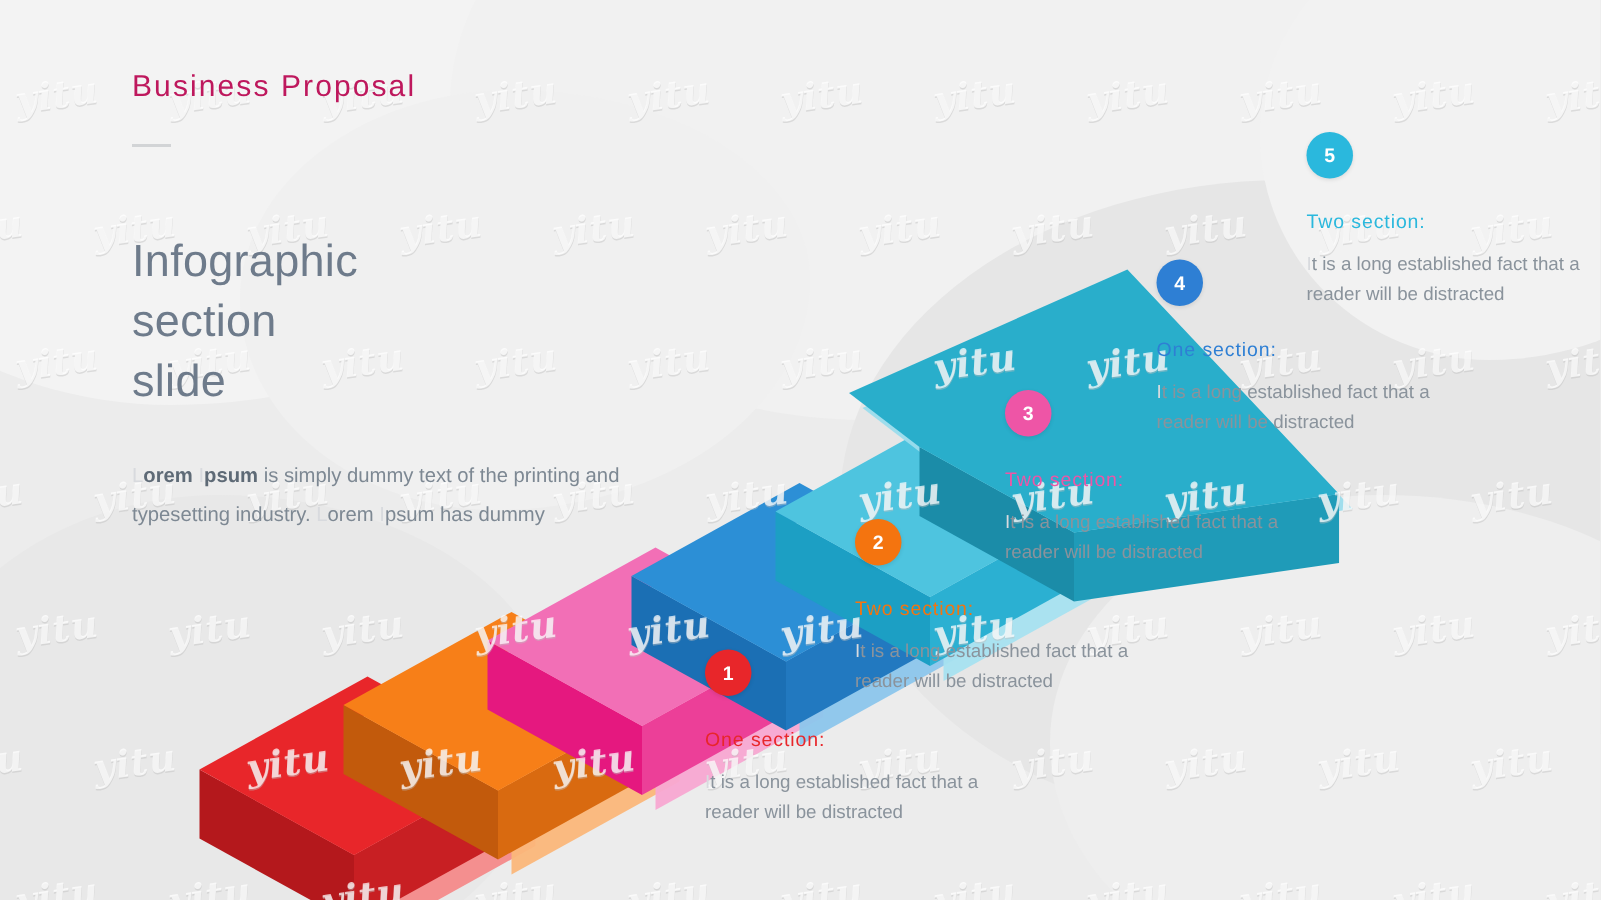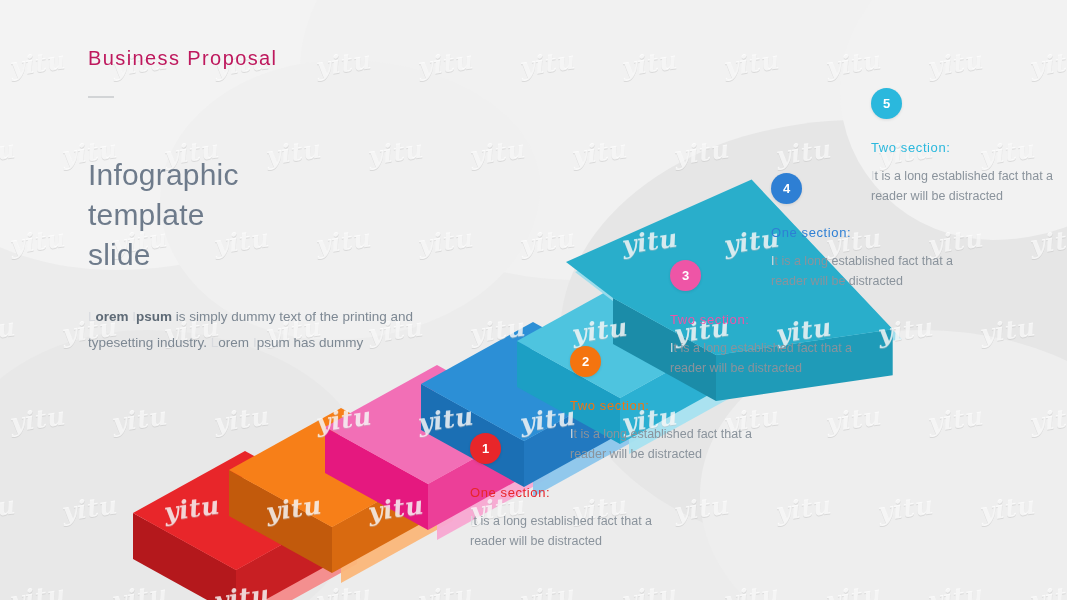--- a/index.html
+++ b/index.html
@@ -192,21 +192,21 @@
       <div class="wm" style="left: 866px; top: 623px; transform: rotate(-8deg);">yitu</div>
       <div class="wm" style="left: 968px; top: 623px; transform: rotate(-8deg);">yitu</div>
       <div class="wm" style="left: 1070px; top: 623px; transform: rotate(-8deg);">yitu</div>
     </div>
 
   <div class="kicker">Business  Proposal</div>
   <div class="kicker-rule"></div>
 
   <div class="headline">
     <div>Infographic</div>
-    <div>template</div>
+    <div>section</div>
     <div>slide</div>
   </div>
 
   <div class="lead">
     <span class="faint">L</span><b>orem</b>&nbsp;<span class="faint">I</span><b>psum</b><span> is simply dummy text of the printing and typesetting industry.</span>&nbsp;<span class="faint">L</span><span>orem</span>&nbsp;<span class="faint">I</span><span>psum</span><span> has dummy</span>
   </div>
 
   <div id="callouts">
       <div class="item" style="left: 470px; top: 433px;">
         <div class="badge" style="background: rgb(232, 38, 42);">1</div>

